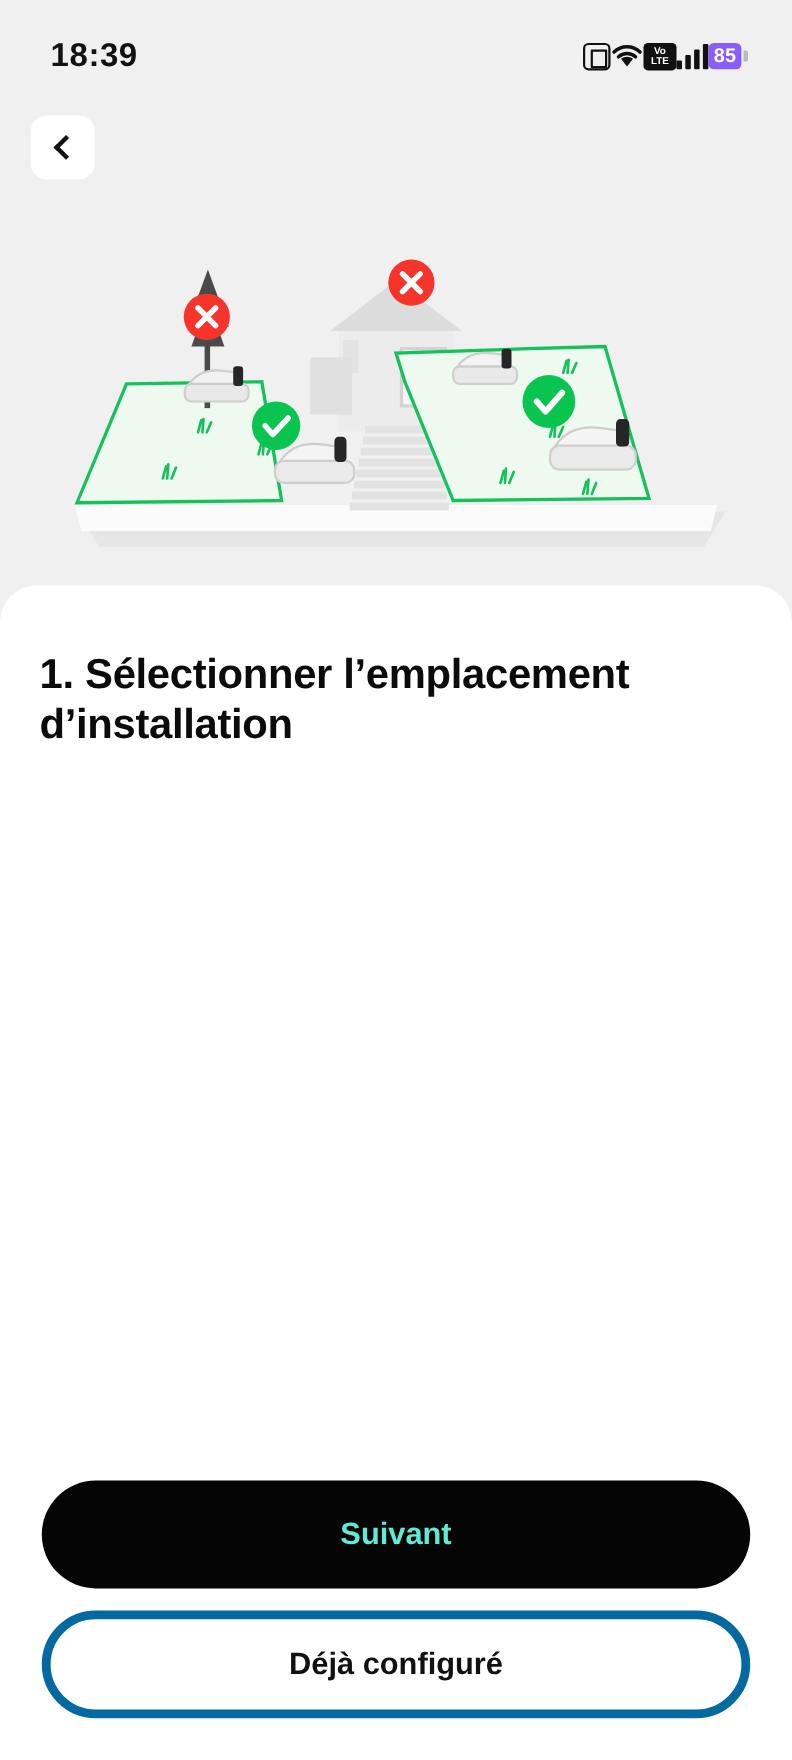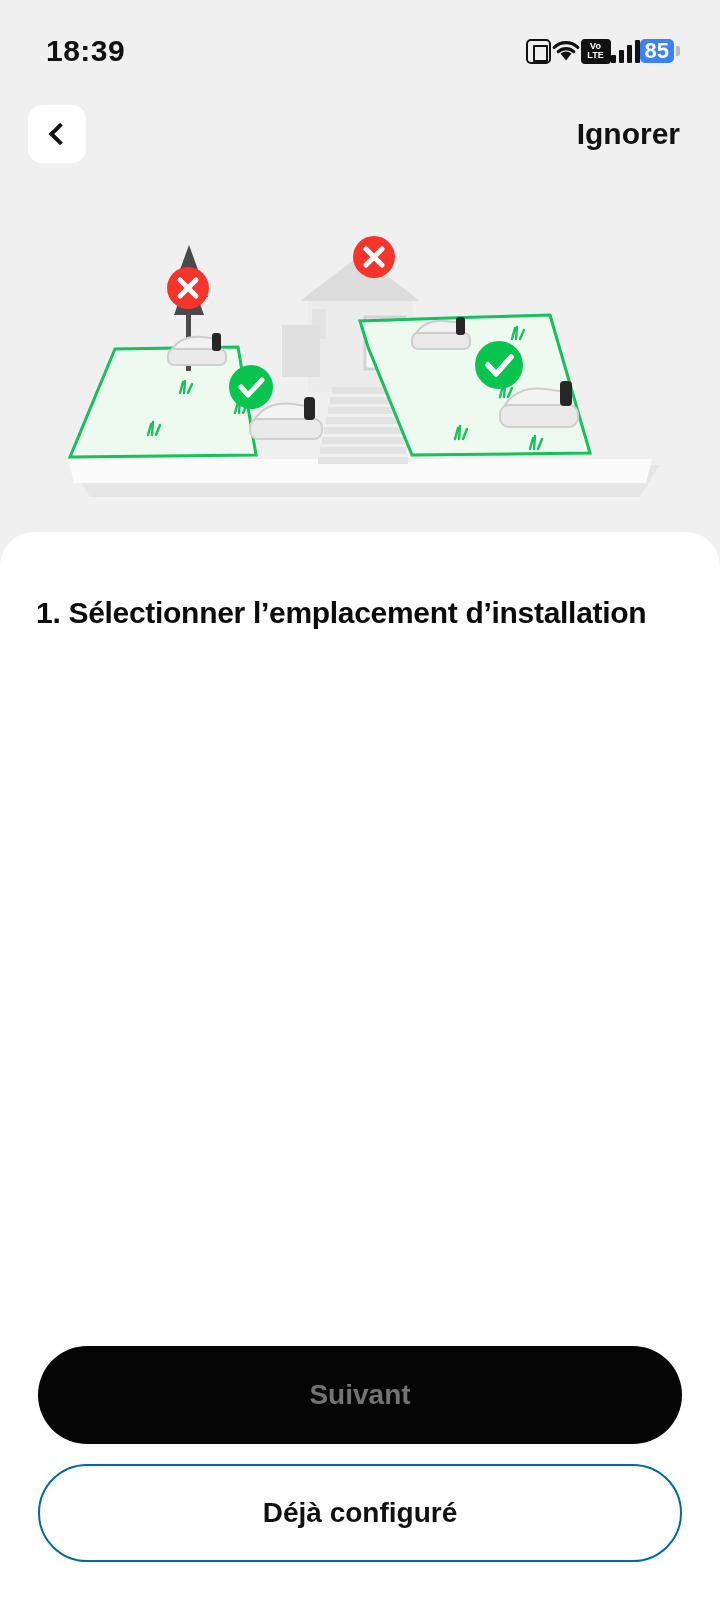--- a/index.html
+++ b/index.html
@@ -80,23 +80,23 @@
   }
   .bars i { display: block; width: 5px; background: #111; border-radius: 1px; }
   .bars i:nth-child(1) { height: 8px; }
   .bars i:nth-child(2) { height: 13px; }
   .bars i:nth-child(3) { height: 18px; }
   .bars i:nth-child(4) { height: 23px; }
   .battery {
     display: flex; align-items: center;
   }
   .battery .body {
-    background: #3b82f6;
+    background: #8b5cf6;
     color: #fff;
-    font-size: 22px;
+    font-size: 18px;
     font-weight: 700;
     border-radius: 5px;
     padding: 2px 5px 3px;
     line-height: 19px;
   }
   .battery .tip {
     width: 4px; height: 10px;
     background: #bbb;
     border-radius: 0 2px 2px 0;
     margin-left: 2px;
@@ -150,21 +150,21 @@
   
   .card {
     flex: 1 1 auto;
     background: #ffffff;
     border-radius: 34px 34px 0 0;
     padding: 58px 36px 0 36px;
     display: flex;
     flex-direction: column;
   }
   .title {
-    font-size: 30px;
+    font-size: 38px;
     line-height: 46px;
     font-weight: 700;
     color: #0b0b0b;
     letter-spacing: -0.3px;
   }
   .body-text {
     margin-top: 32px;
     font-size: 28px;
     line-height: 38px;
     font-weight: 700;
@@ -180,26 +180,26 @@
     display: flex;
     align-items: center;
     justify-content: center;
     font-size: 28px;
     font-weight: 700;
     cursor: pointer;
     margin: 0 2px;
   }
   .btn-primary {
     background: #050505;
-    color: #737373;
+    color: #5eead4;
   }
   .btn-secondary {
     background: #ffffff;
     color: #111111;
-    border: 2px solid #0369a1;
+    border: 8px solid #0369a1;
     margin-top: 20px;
     margin-bottom: 38px;
   }
 </style>
 </head>
 <body>
 
 <div class="phone">
 
   <div class="statusbar">
@@ -229,21 +229,20 @@
         <span class="body">85</span>
         <span class="tip"></span>
       </span>
     </div>
   </div>
 
   <div class="topbar">
     <div class="back-btn">
       <span class="chev"></span>
     </div>
-    <div class="skip">Ignorer</div>
   </div>
 
   <div class="hero">
     <svg width="600" height="320" viewBox="0 0 600 320">
 
       <ellipse cx="300" cy="292" rx="0" ry="0" fill="none"></ellipse>
       <path d="M10 268 L120 268 L600 268 L580 300 L30 300 Z" fill="#e6e6e6"></path>
       <path d="M8 262 L592 262 L586 286 L14 286 Z" fill="#fbfbfb"></path>
 
       <rect x="248" y="100" width="105" height="95" fill="#ececec"></rect>

